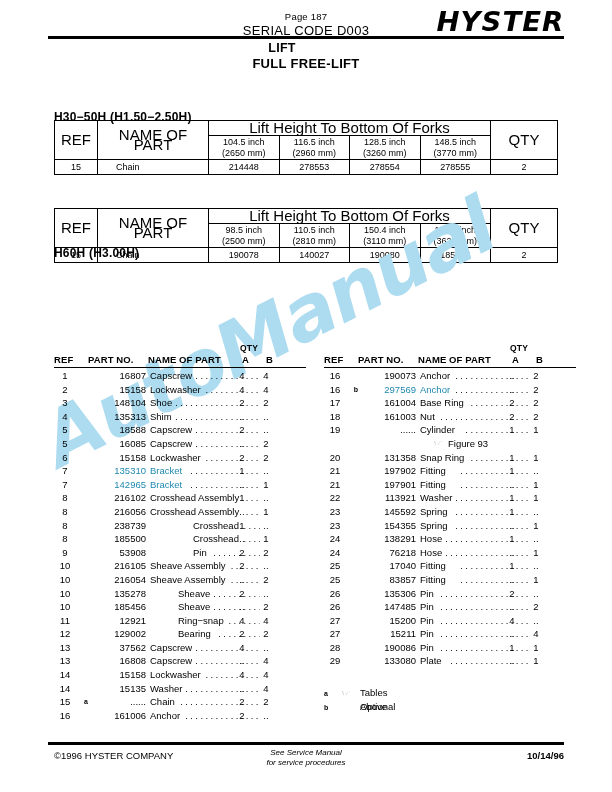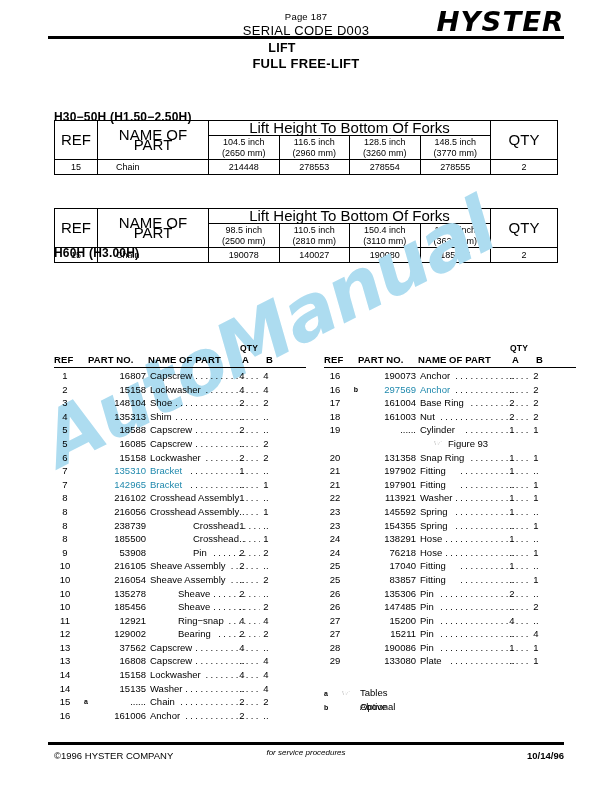--- a/index.html
+++ b/index.html
@@ -791,17 +791,18 @@
       </div>
       <div class="fnrow">
         <span class="fn-mk">b</span>
         <span class="fn-txt">Optional</span>
       </div>
     </div>
 
   <div class="hrule-bot"></div>
   <div class="foot-left">©1996 HYSTER COMPANY</div>
   <div class="foot-center">
+    <div>See Service Manual</div>
     <div>for service procedures</div>
   </div>
   <div class="foot-right">10/14/96</div>
 
 </div>
 
 </body></html>

